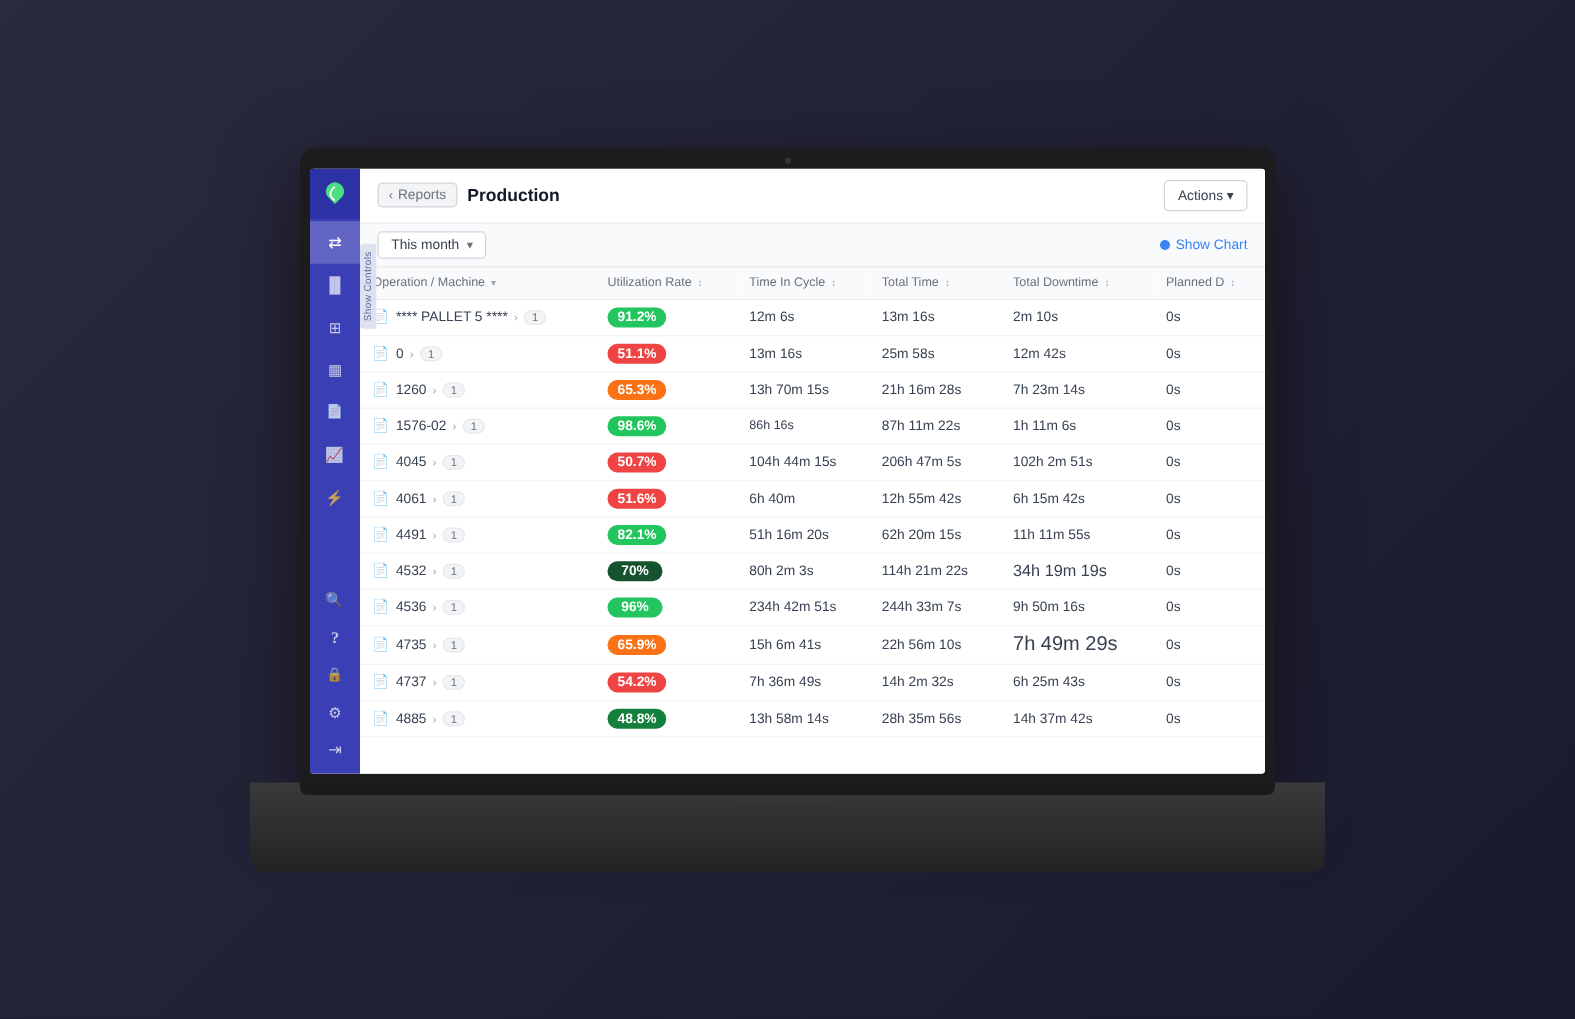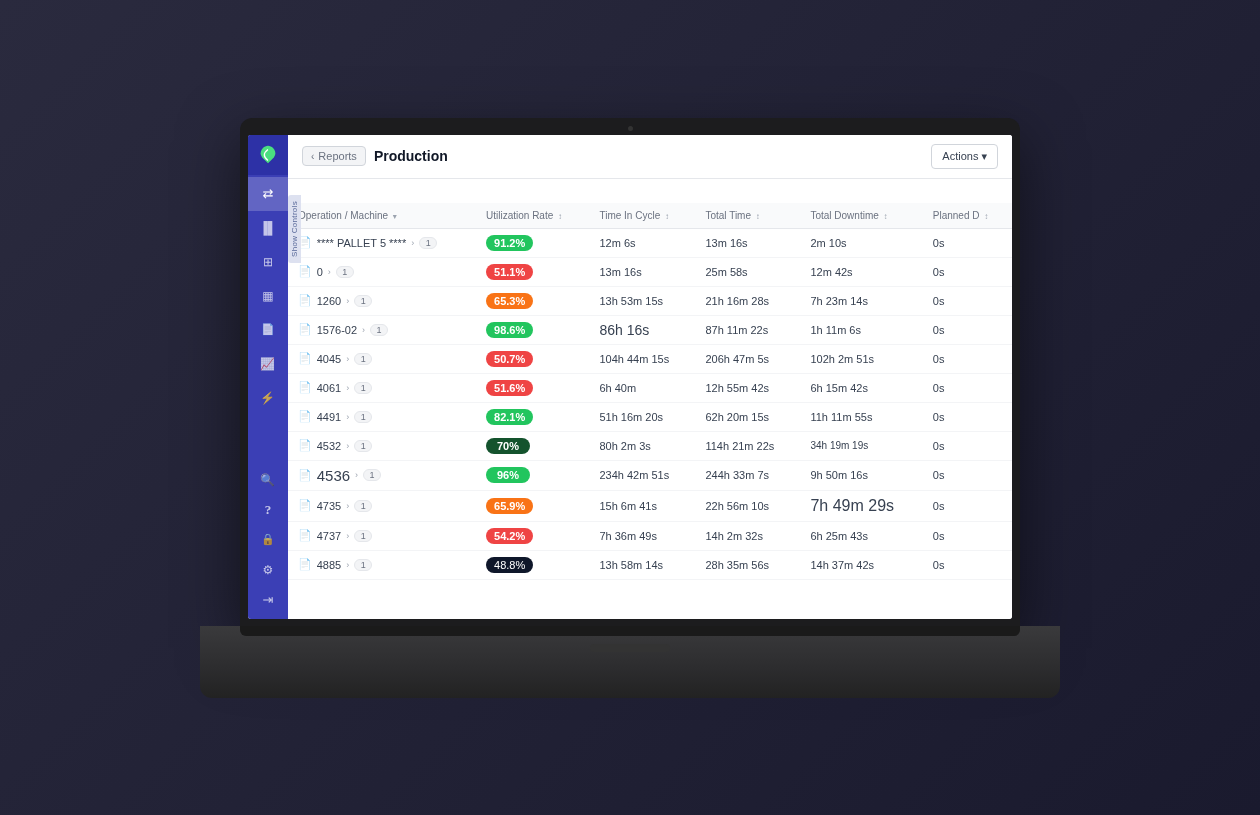--- a/index.html
+++ b/index.html
@@ -117,23 +117,33 @@
             <div style="display:flex; align-items:center; gap:8px;">
               <button style="display:flex; align-items:center; gap:4px; color:#6b7280; font-size:11px; cursor:pointer; background:#f3f4f6; border:1px solid #d1d5db; border-radius:4px; padding:3px 8px;">
                 <span style="font-size:10px;">‹</span>
                 <span>Reports</span>
               </button>
               <span style="font-size:14px; font-weight:600; color:#111827;">Production</span>
             </div>
             <button style="background:#fff; border:1px solid #d1d5db; border-radius:4px; padding:5px 10px; font-size:11px; color:#374151; cursor:pointer;">Actions ▾</button>
           </div>
 
+          <div style="background:#f9fafb; border-bottom:1px solid #e5e7eb; padding:6px 14px; display:flex; align-items:center; justify-content:space-between; flex-shrink:0;">
+            <div style="display:flex; align-items:center; gap:6px; background:#fff; border:1px solid #d1d5db; border-radius:4px; padding:4px 10px; cursor:pointer;">
+              <span style="font-size:11px; color:#374151;">This month</span>
+              <span style="font-size:10px; color:#6b7280;">▾</span>
+            </div>
+            <div style="display:flex; align-items:center; gap:5px; cursor:pointer;">
+              <span style="width:8px; height:8px; background:#3b82f6; border-radius:50%; display:inline-block;"></span>
+              <span style="font-size:11px; color:#3b82f6;">Show Chart</span>
+            </div>
+          </div>
 
           <div style="flex:1; overflow-y:auto; overflow-x:hidden;">
-            <table style="width:100%; border-collapse:collapse; font-size:11px;margin-top:24px;">
+            <table style="width:100%; border-collapse:collapse; font-size:11px;">
               <thead>
                 <tr>
                   <th style="background:#f9fafb; border-bottom:1px solid #e5e7eb; padding:7px 10px; text-align:left; color:#6b7280; font-weight:500; font-size:10px; white-space:nowrap; position:sticky; top:0; z-index:5;">
                     <span>Operation / Machine</span>
                     <span style="color:#9ca3af; font-size:8px; margin-left:2px;">▾</span>
                   </th>
                   <th style="background:#f9fafb; border-bottom:1px solid #e5e7eb; padding:7px 10px; text-align:left; color:#6b7280; font-weight:500; font-size:10px; white-space:nowrap; position:sticky; top:0; z-index:5;">
                     <span>Utilization Rate</span>
                     <span style="color:#9ca3af; font-size:8px; margin-left:2px;">↕</span>
                   </th>
@@ -189,36 +199,36 @@
                   <tr style="border-bottom: 1px solid rgb(243, 244, 246); cursor: pointer;">
                     <td style="padding: 6px 10px;">
     <div style="display:flex; align-items:center; gap:5px;">
       <span style="color:#9ca3af; font-size:11px;">📄</span>
       <span style="color:#374151; font-size:11px;">1260</span>
       <span style="color:#9ca3af; font-size:9px;">›</span>
       <span style="display:inline-flex; align-items:center; justify-content:center; background:#f3f4f6; border:1px solid #e5e7eb; border-radius:10px; padding:0 5px; font-size:9px; color:#6b7280; min-width:18px;">1</span>
     </div>
                     </td>
                     <td style="padding: 6px 10px;"><span style="display:inline-block; border-radius:12px; padding:2px 8px; font-size:11px; font-weight:600; color:#fff; min-width:44px; text-align:center; background:#f97316;">65.3%</span></td>
-                    <td style="padding: 6px 10px; color: rgb(55, 65, 81); font-size: 11px;">13h 53m 15s</td>
+                    <td style="padding: 6px 10px; color: rgb(55, 65, 81); font-size: 11px;">13h 70m 15s</td>
                     <td style="padding: 6px 10px; color: rgb(55, 65, 81); font-size: 11px;">21h 16m 28s</td>
                     <td style="padding: 6px 10px; color: rgb(55, 65, 81); font-size: 11px;">7h 23m 14s</td>
                     <td style="padding: 6px 10px; color: rgb(55, 65, 81); font-size: 11px;">0s</td>
                   </tr>
                   <tr style="border-bottom: 1px solid rgb(243, 244, 246); cursor: pointer;">
                     <td style="padding: 6px 10px;">
     <div style="display:flex; align-items:center; gap:5px;">
       <span style="color:#9ca3af; font-size:11px;">📄</span>
       <span style="color:#374151; font-size:11px;">1576-02</span>
       <span style="color:#9ca3af; font-size:9px;">›</span>
       <span style="display:inline-flex; align-items:center; justify-content:center; background:#f3f4f6; border:1px solid #e5e7eb; border-radius:10px; padding:0 5px; font-size:9px; color:#6b7280; min-width:18px;">1</span>
     </div>
                     </td>
                     <td style="padding: 6px 10px;"><span style="display:inline-block; border-radius:12px; padding:2px 8px; font-size:11px; font-weight:600; color:#fff; min-width:44px; text-align:center; background:#22c55e;">98.6%</span></td>
-                    <td style="padding: 6px 10px; color: rgb(55, 65, 81); font-size: 14px;">86h 16s</td>
+                    <td style="padding: 6px 10px; color: rgb(55, 65, 81); font-size: 10px;">86h 16s</td>
                     <td style="padding: 6px 10px; color: rgb(55, 65, 81); font-size: 11px;">87h 11m 22s</td>
                     <td style="padding: 6px 10px; color: rgb(55, 65, 81); font-size: 11px;">1h 11m 6s</td>
                     <td style="padding: 6px 10px; color: rgb(55, 65, 81); font-size: 11px;">0s</td>
                   </tr>
                   <tr style="border-bottom: 1px solid rgb(243, 244, 246); cursor: pointer;">
                     <td style="padding: 6px 10px;">
     <div style="display:flex; align-items:center; gap:5px;">
       <span style="color:#9ca3af; font-size:11px;">📄</span>
       <span style="color:#374151; font-size:11px;">4045</span>
       <span style="color:#9ca3af; font-size:9px;">›</span>
@@ -266,28 +276,28 @@
     <div style="display:flex; align-items:center; gap:5px;">
       <span style="color:#9ca3af; font-size:11px;">📄</span>
       <span style="color:#374151; font-size:11px;">4532</span>
       <span style="color:#9ca3af; font-size:9px;">›</span>
       <span style="display:inline-flex; align-items:center; justify-content:center; background:#f3f4f6; border:1px solid #e5e7eb; border-radius:10px; padding:0 5px; font-size:9px; color:#6b7280; min-width:18px;">1</span>
     </div>
                     </td>
                     <td style="padding: 6px 10px;"><span style="display:inline-block; border-radius:12px; padding:2px 8px; font-size:11px; font-weight:600; color:#fff; min-width:44px; text-align:center; background:#14532d;">70%</span></td>
                     <td style="padding: 6px 10px; color: rgb(55, 65, 81); font-size: 11px;">80h 2m 3s</td>
                     <td style="padding: 6px 10px; color: rgb(55, 65, 81); font-size: 11px;">114h 21m 22s</td>
-                    <td style="padding: 6px 10px; color: rgb(55, 65, 81); font-size: 10px;">34h 19m 19s</td>
-                    <td style="padding: 6px 10px; color: rgb(55, 65, 81); font-size: 11px;">0s</td>
-                  </tr>
-                  <tr style="border-bottom: 1px solid rgb(243, 244, 246); cursor: pointer;">
-                    <td style="padding: 6px 10px;">
-    <div style="display:flex; align-items:center; gap:5px;">
-      <span style="color:#9ca3af; font-size:11px;">📄</span>
-      <span style="color:#374151; font-size:15px;">4536</span>
+                    <td style="padding: 6px 10px; color: rgb(55, 65, 81); font-size: 13px;">34h 19m 19s</td>
+                    <td style="padding: 6px 10px; color: rgb(55, 65, 81); font-size: 11px;">0s</td>
+                  </tr>
+                  <tr style="border-bottom: 1px solid rgb(243, 244, 246); cursor: pointer;">
+                    <td style="padding: 6px 10px;">
+    <div style="display:flex; align-items:center; gap:5px;">
+      <span style="color:#9ca3af; font-size:11px;">📄</span>
+      <span style="color:#374151; font-size:11px;">4536</span>
       <span style="color:#9ca3af; font-size:9px;">›</span>
       <span style="display:inline-flex; align-items:center; justify-content:center; background:#f3f4f6; border:1px solid #e5e7eb; border-radius:10px; padding:0 5px; font-size:9px; color:#6b7280; min-width:18px;">1</span>
     </div>
                     </td>
                     <td style="padding: 6px 10px;"><span style="display:inline-block; border-radius:12px; padding:2px 8px; font-size:11px; font-weight:600; color:#fff; min-width:44px; text-align:center; background:#22c55e;">96%</span></td>
                     <td style="padding: 6px 10px; color: rgb(55, 65, 81); font-size: 11px;">234h 42m 51s</td>
                     <td style="padding: 6px 10px; color: rgb(55, 65, 81); font-size: 11px;">244h 33m 7s</td>
                     <td style="padding: 6px 10px; color: rgb(55, 65, 81); font-size: 11px;">9h 50m 16s</td>
                     <td style="padding: 6px 10px; color: rgb(55, 65, 81); font-size: 11px;">0s</td>
                   </tr>
@@ -323,21 +333,21 @@
                   </tr>
                   <tr style="border-bottom: 1px solid rgb(243, 244, 246); cursor: pointer;">
                     <td style="padding: 6px 10px;">
     <div style="display:flex; align-items:center; gap:5px;">
       <span style="color:#9ca3af; font-size:11px;">📄</span>
       <span style="color:#374151; font-size:11px;">4885</span>
       <span style="color:#9ca3af; font-size:9px;">›</span>
       <span style="display:inline-flex; align-items:center; justify-content:center; background:#f3f4f6; border:1px solid #e5e7eb; border-radius:10px; padding:0 5px; font-size:9px; color:#6b7280; min-width:18px;">1</span>
     </div>
                     </td>
-                    <td style="padding: 6px 10px;"><span style="display:inline-block; border-radius:12px; padding:2px 8px; font-size:11px; font-weight:400; color:#fff; min-width:44px; text-align:center; background:#0f172a;">48.8%</span></td>
+                    <td style="padding: 6px 10px;"><span style="display:inline-block; border-radius:12px; padding:2px 8px; font-size:11px; font-weight:700; color:#fff; min-width:44px; text-align:center; background:#15803d;">48.8%</span></td>
                     <td style="padding: 6px 10px; color: rgb(55, 65, 81); font-size: 11px;">13h 58m 14s</td>
                     <td style="padding: 6px 10px; color: rgb(55, 65, 81); font-size: 11px;">28h 35m 56s</td>
                     <td style="padding: 6px 10px; color: rgb(55, 65, 81); font-size: 11px;">14h 37m 42s</td>
                     <td style="padding: 6px 10px; color: rgb(55, 65, 81); font-size: 11px;">0s</td>
                   </tr>
                 </tbody>
             </table>
           </div>
 
         </div>

